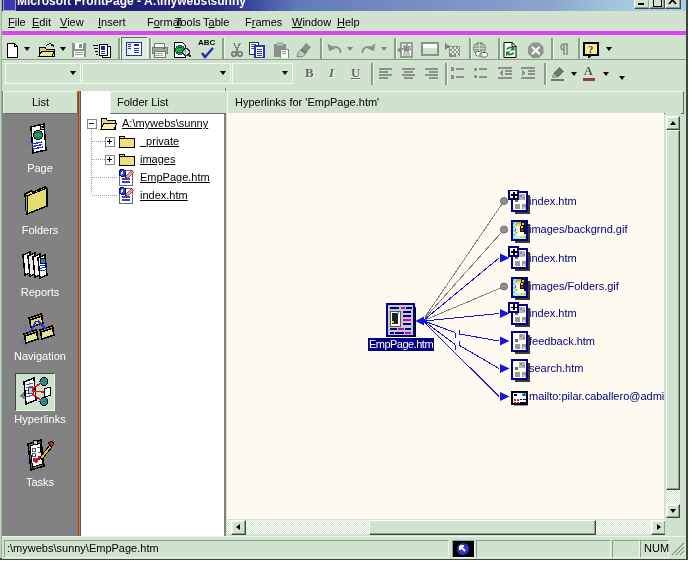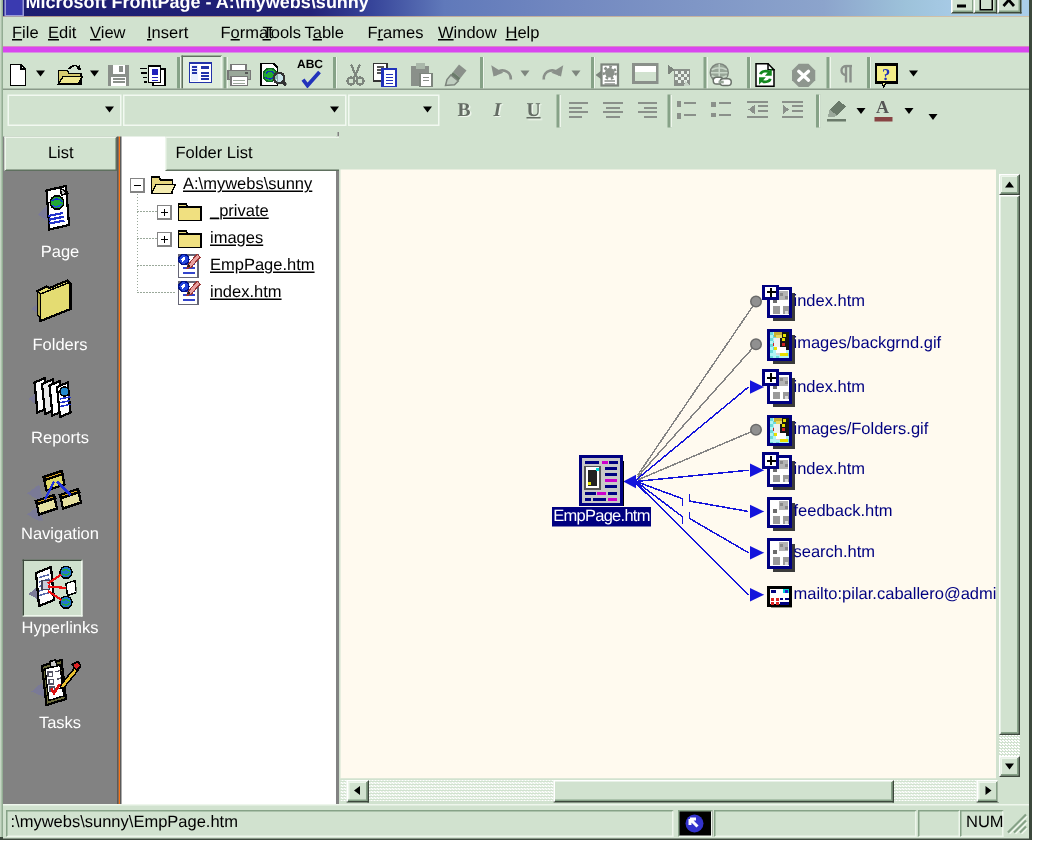--- a/index.html
+++ b/index.html
@@ -499,20 +499,23 @@
             <path d="M7.6 7l1.6 1.6-2.5.8z" fill="#332211"></path>
       </g>
     </svg>
     <div class="tree" style="left:41px;top:29px;">A:\mywebs\sunny</div>
     <div class="tree" style="left:59px;top:47px;">_private</div>
     <div class="tree" style="left:59px;top:65px;">images</div>
     <div class="tree" style="left:59px;top:83px;">EmpPage.htm</div>
     <div class="tree" style="left:59px;top:101px;">index.htm</div>
   </div>
   <div id="main">
+    <div class="phead" style="left:1px;top:3px;width:455px;">
+          <div style="margin:4px 0 0 7px;">Hyperlinks for 'EmpPage.htm'</div>
+        </div>
     <div id="canvas">
       <svg class="abs" style="left:0;top:0;" width="437" height="406">
         <g shape-rendering="crispEdges">
 
         <path d="M198 204L277 88M198 205L277 116.5M198 207L277 173.5" stroke="#848484" fill="none"></path>
 
         <path d="M197 207L272 145M197 208L272 200.5M197 209L272 283.5" stroke="#1414dc" fill="none"></path>
 
         <path d="M197 208L228 219.5M228 219.5v5M232.5 216.5v4.5M232.5 221L272 228" stroke="#1414dc" fill="none"></path>
 

